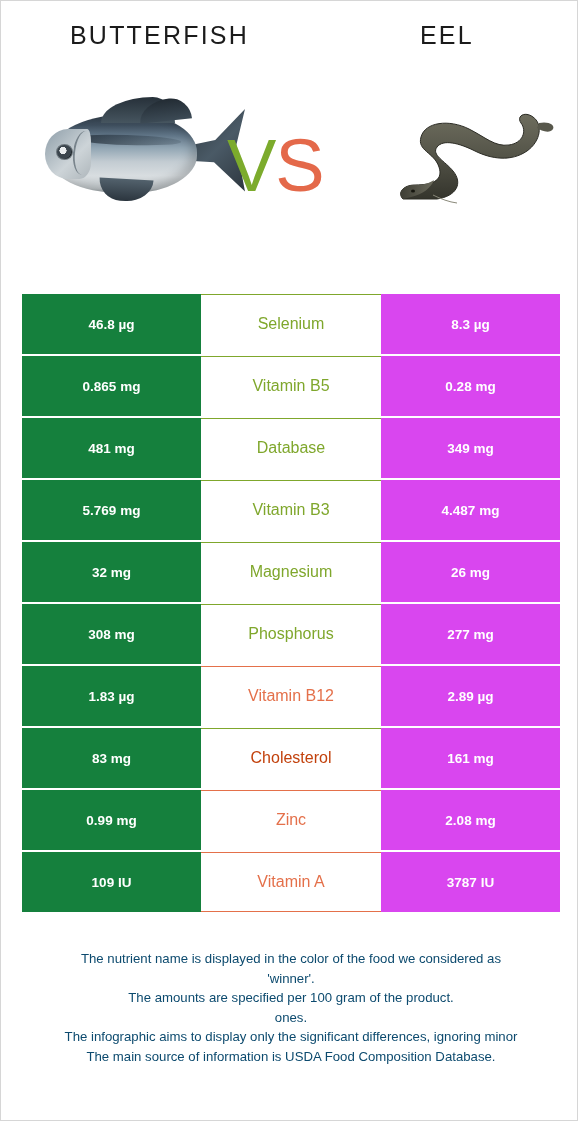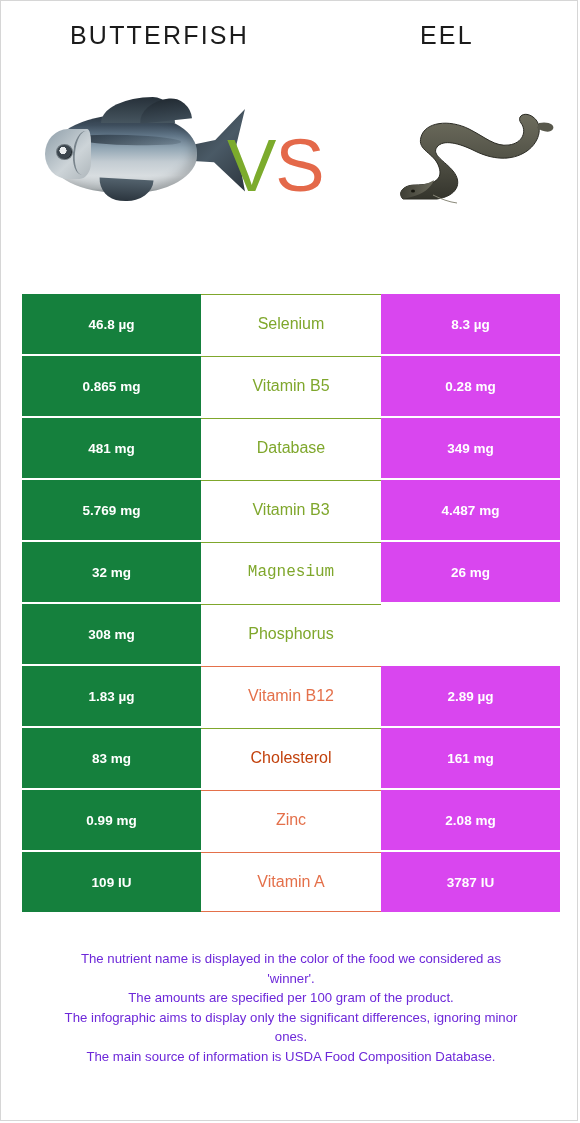--- a/index.html
+++ b/index.html
@@ -117,21 +117,21 @@
   .midwrap{
     width:180px;display:flex;align-items:center;justify-content:center;
     box-sizing:border-box;
     border-top:1px solid transparent;
     border-bottom:1px solid transparent;
   }
 
   
   .footer{
     position:absolute;left:34px;top:948px;width:512px;
-    text-align:center;font-size:13.2px;line-height:19.5px;color:#6d28d9;
+    text-align:center;font-size:13.2px;line-height:19.5px;color:#0c4a6e;
     font-family:"Liberation Sans", sans-serif;
   }
   .footer div{margin:0;}
 </style>
 </head>
 <body>
 
 <div id="page">
 
   <div class="titles">
@@ -210,30 +210,31 @@
       </div>
       <div class="row">
         <div class="cell left">5.769 mg</div>
         <div class="midwrap" style="border-top-color: rgb(127, 167, 44); border-bottom-color: transparent;">
           <span class="nm" style="color: rgb(127, 167, 44);">Vitamin B3</span>
         </div>
         <div class="cell right">4.487 mg</div>
       </div>
       <div class="row">
         <div class="cell left">32 mg</div>
-        <div class="midwrap" style="border-top-color: rgb(127, 167, 44); border-bottom-color: transparent; font-family: Liberation Mono, monospace;">
+        <div class="midwrap" style="border-top-color: rgb(127, 167, 44); border-bottom-color: transparent;">
           <span class="nm" style="color: rgb(127, 167, 44);">Magnesium</span>
         </div>
         <div class="cell right">26 mg</div>
       </div>
       <div class="row">
         <div class="cell left">308 mg</div>
         <div class="midwrap" style="border-top-color: rgb(127, 167, 44); border-bottom-color: transparent;">
           <span class="nm" style="color: rgb(127, 167, 44);">Phosphorus</span>
         </div>
+        <div class="cell right">277 mg</div>
       </div>
       <div class="row">
         <div class="cell left">1.83 µg</div>
         <div class="midwrap" style="border-top-color: rgb(228, 112, 74); border-bottom-color: transparent;">
           <span class="nm" style="color: rgb(228, 112, 74);">Vitamin B12</span>
         </div>
         <div class="cell right">2.89 µg</div>
       </div>
       <div class="row">
         <div class="cell left">83 mg</div>
@@ -255,18 +256,18 @@
           <span class="nm" style="color: rgb(228, 112, 74);">Vitamin A</span>
         </div>
         <div class="cell right">3787 IU</div>
       </div>
     </div>
 
   <div class="footer">
     <div>The nutrient name is displayed in the color of the food we considered as</div>
     <div>'winner'.</div>
     <div>The amounts are specified per 100 gram of the product.</div>
+    <div>ones.</div>
     <div>The infographic aims to display only the significant differences, ignoring minor</div>
-    <div>ones.</div>
     <div>The main source of information is USDA Food Composition Database.</div>
   </div>
 
 </div>
 
 </body></html>

